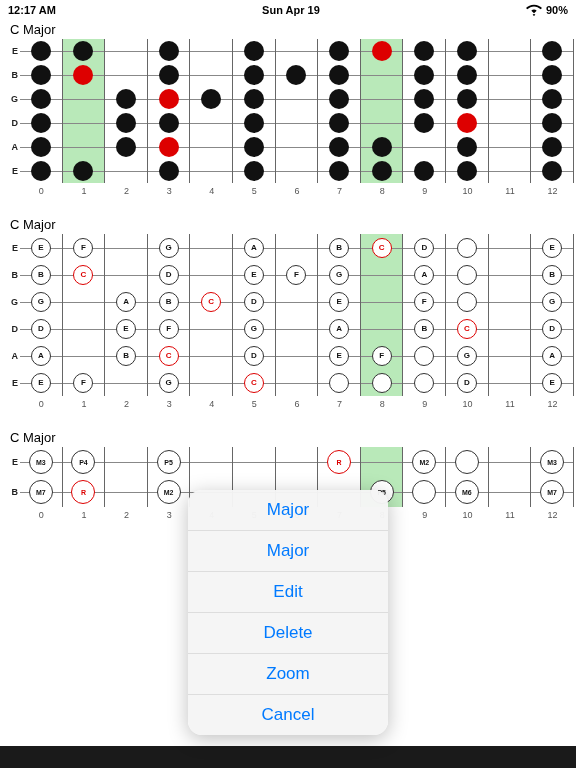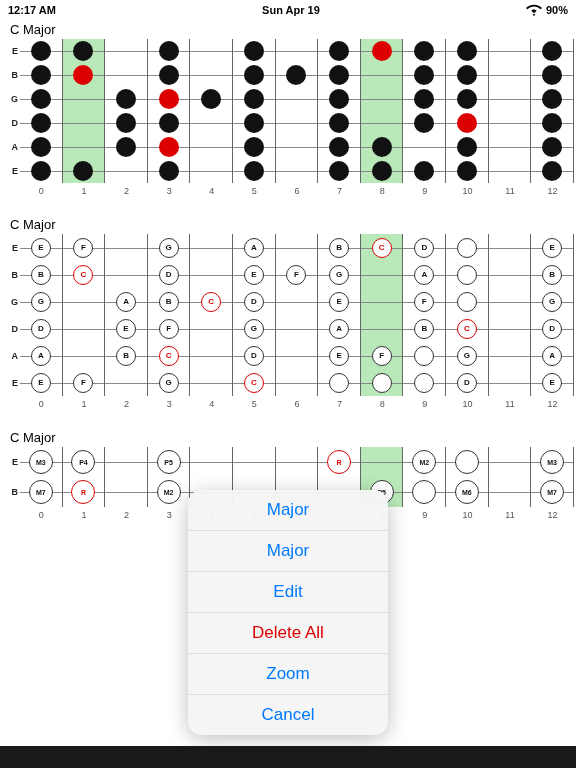--- a/index.html
+++ b/index.html
@@ -951,19 +951,19 @@
         <div class="fn" style="flex: 1 1 0%; text-align: center; font-size: 9px; color: rgb(85, 85, 85);">12</div>
       </div>
     </div>
 </div>
 
 <div class="overlay">
   <div class="context-menu" id="ctx-menu">
   <div class="menu-item" style="color: rgb(0, 122, 255); border-bottom: 1px solid rgb(221, 221, 221); padding: 10px 0px; text-align: center; font-size: 17px;">Major</div>
       <div class="menu-item" style="color: rgb(0, 122, 255); border-bottom: 1px solid rgb(221, 221, 221); padding: 10px 0px; text-align: center; font-size: 17px;">Major</div>
       <div class="menu-item" style="color: rgb(0, 122, 255); border-bottom: 1px solid rgb(221, 221, 221); padding: 10px 0px; text-align: center; font-size: 17px;">Edit</div>
-      <div class="menu-item" style="color: rgb(221, 0, 0); border-bottom: 1px solid rgb(221, 221, 221); padding: 10px 0px; text-align: center; font-size: 17px;">Delete All</div>
+      <div class="menu-item" style="color: rgb(0, 122, 255); border-bottom: 1px solid rgb(221, 221, 221); padding: 10px 0px; text-align: center; font-size: 17px;">Delete</div>
       <div class="menu-item" style="color: rgb(0, 122, 255); border-bottom: 1px solid rgb(221, 221, 221); padding: 10px 0px; text-align: center; font-size: 17px;">Zoom</div>
       <div class="menu-item" style="color: rgb(0, 122, 255); padding: 10px 0px; text-align: center; font-size: 17px;">Cancel</div>
     </div>
 </div>
 
 <div class="bottom-bar"></div>
 
 </body></html>

